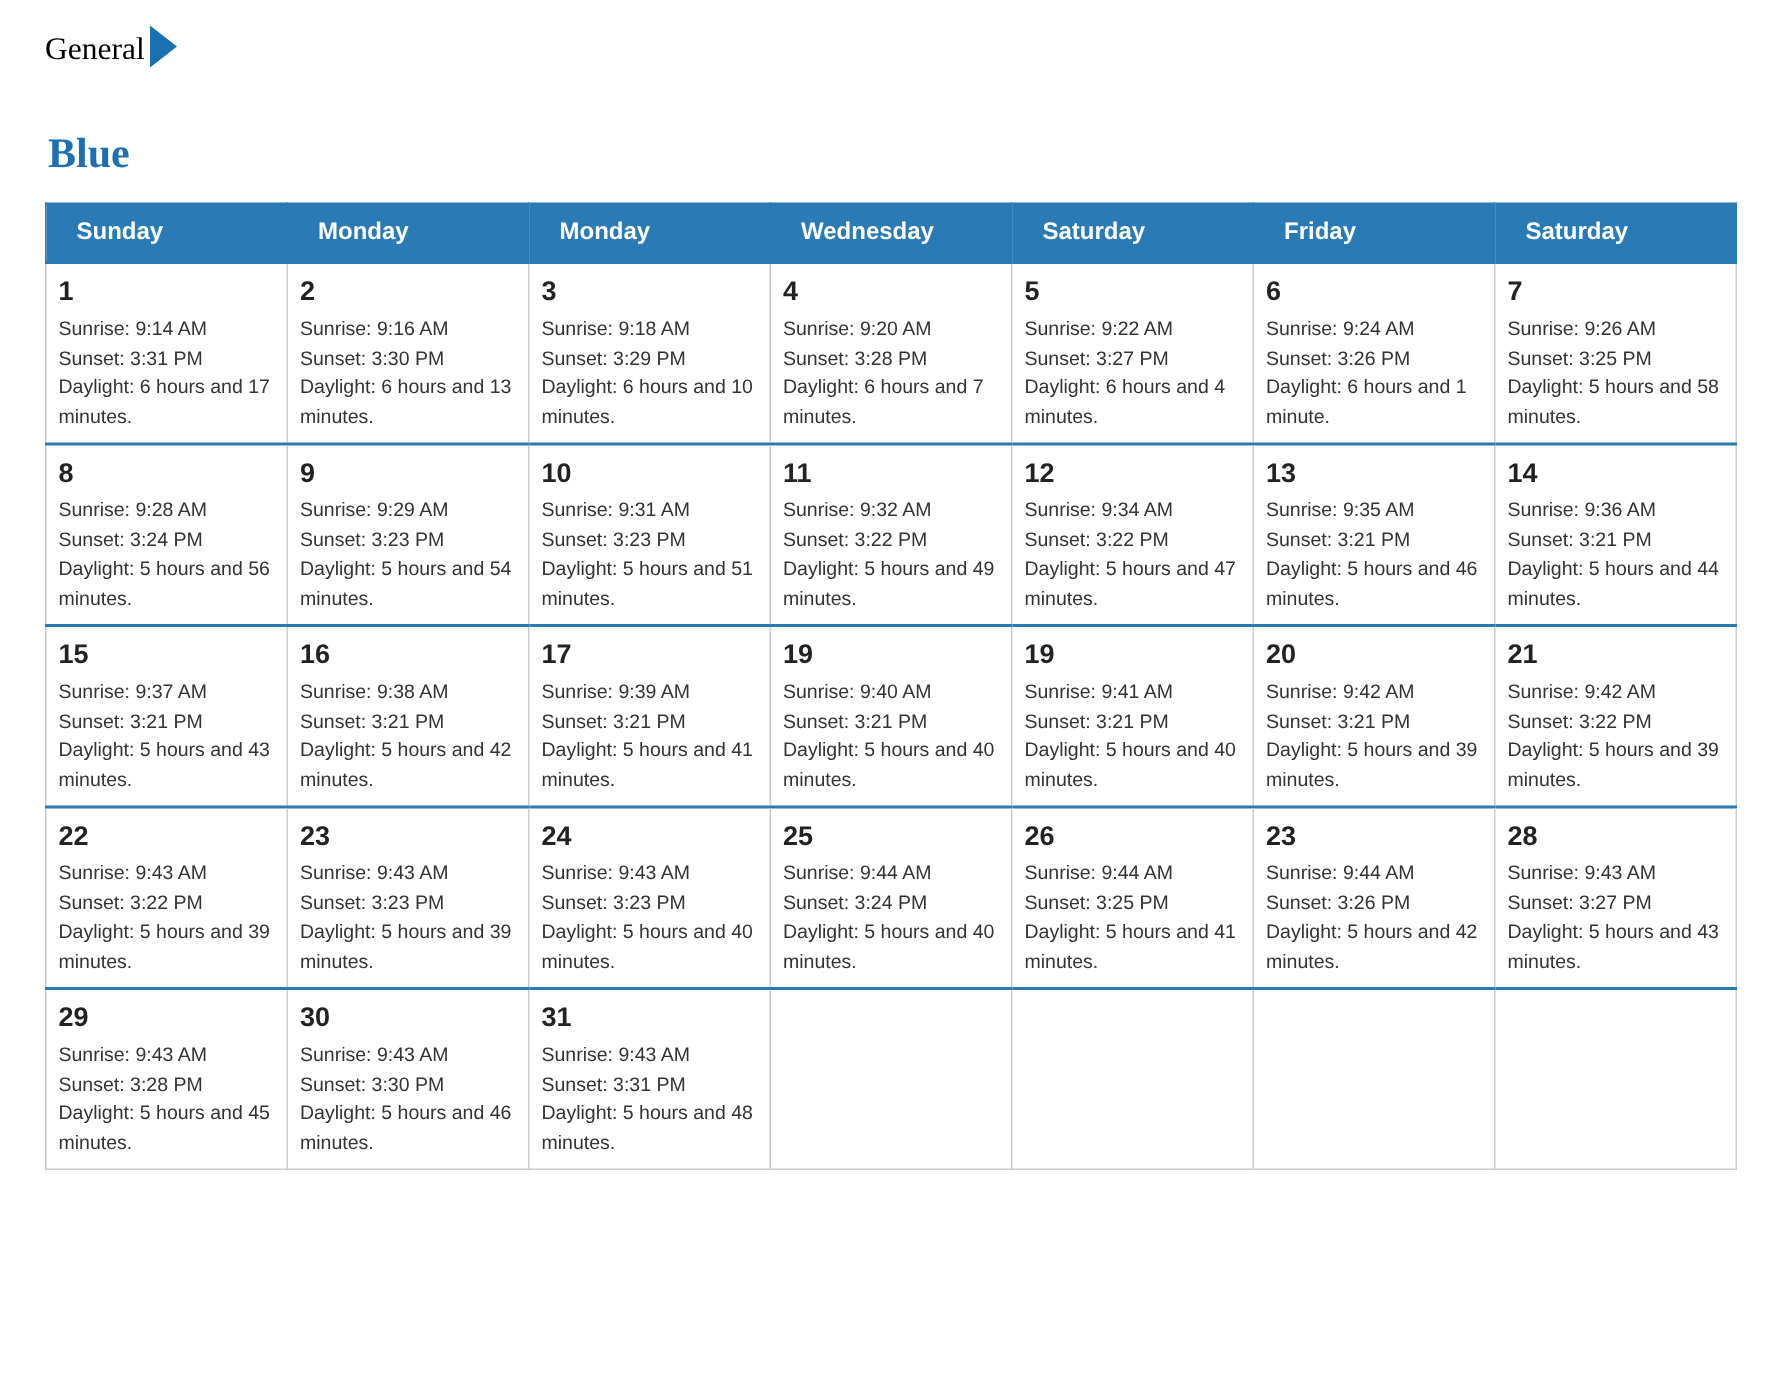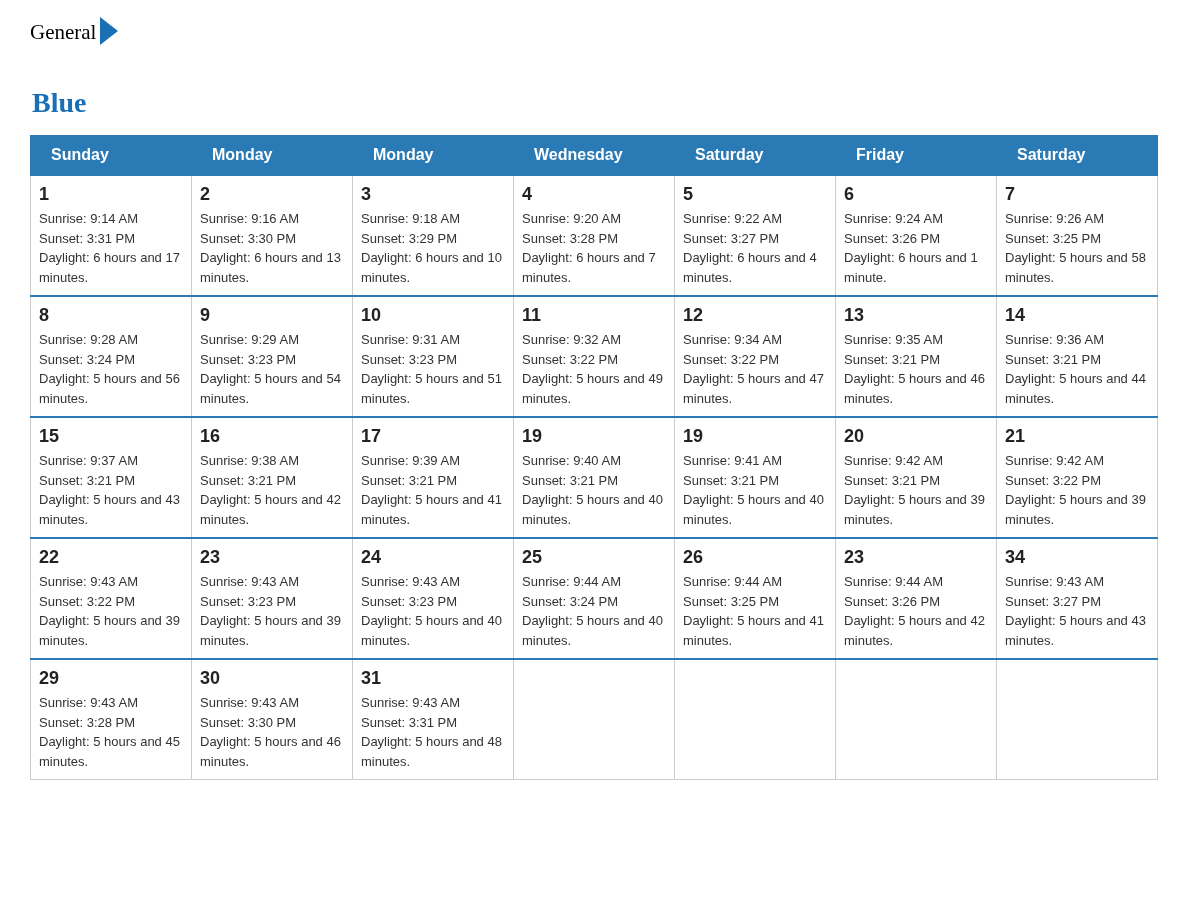--- a/index.html
+++ b/index.html
@@ -239,21 +239,21 @@
         </td>
         <td>
           <span class="day-number">26</span>
           <div class="day-info">Sunrise: 9:44 AM<br>Sunset: 3:25 PM<br>Daylight: 5 hours and 41 minutes.</div>
         </td>
         <td>
           <span class="day-number">23</span>
           <div class="day-info">Sunrise: 9:44 AM<br>Sunset: 3:26 PM<br>Daylight: 5 hours and 42 minutes.</div>
         </td>
         <td>
-          <span class="day-number">34</span>
+          <span class="day-number">28</span>
           <div class="day-info">Sunrise: 9:43 AM<br>Sunset: 3:27 PM<br>Daylight: 5 hours and 43 minutes.</div>
         </td>
       </tr>
       <tr>
         <td>
           <span class="day-number">29</span>
           <div class="day-info">Sunrise: 9:43 AM<br>Sunset: 3:28 PM<br>Daylight: 5 hours and 45 minutes.</div>
         </td>
         <td>
           <span class="day-number">30</span>

